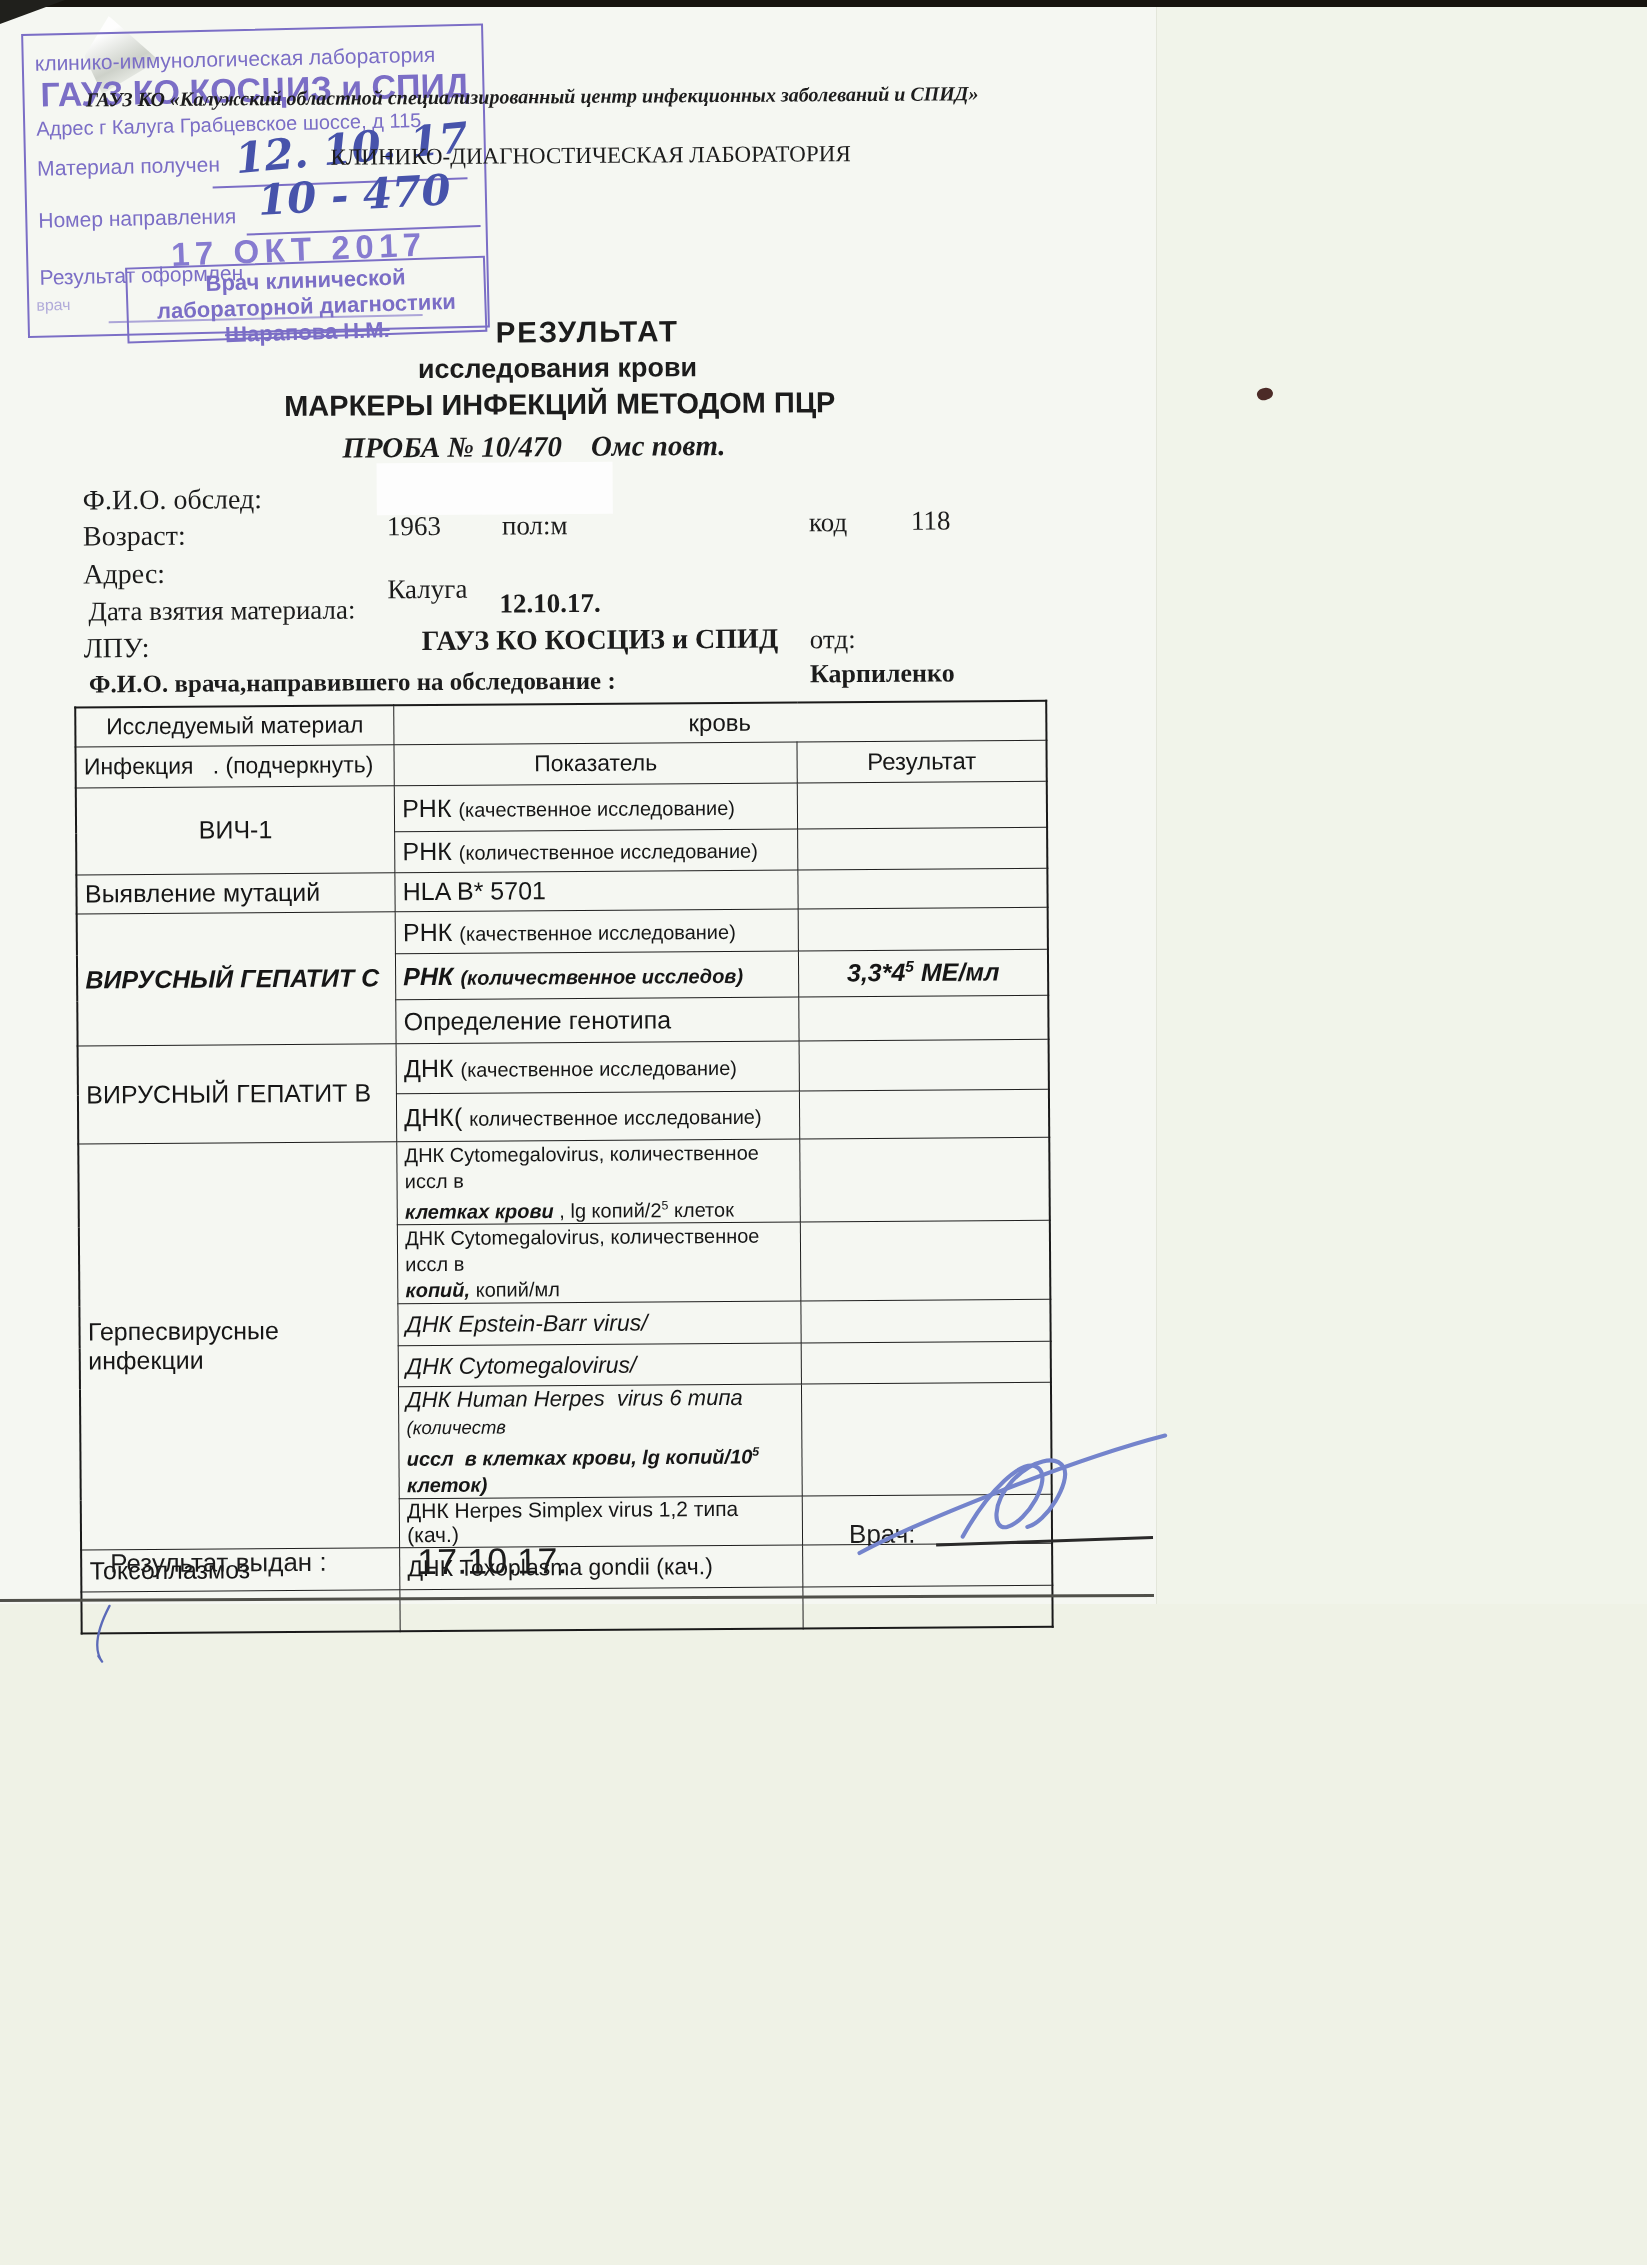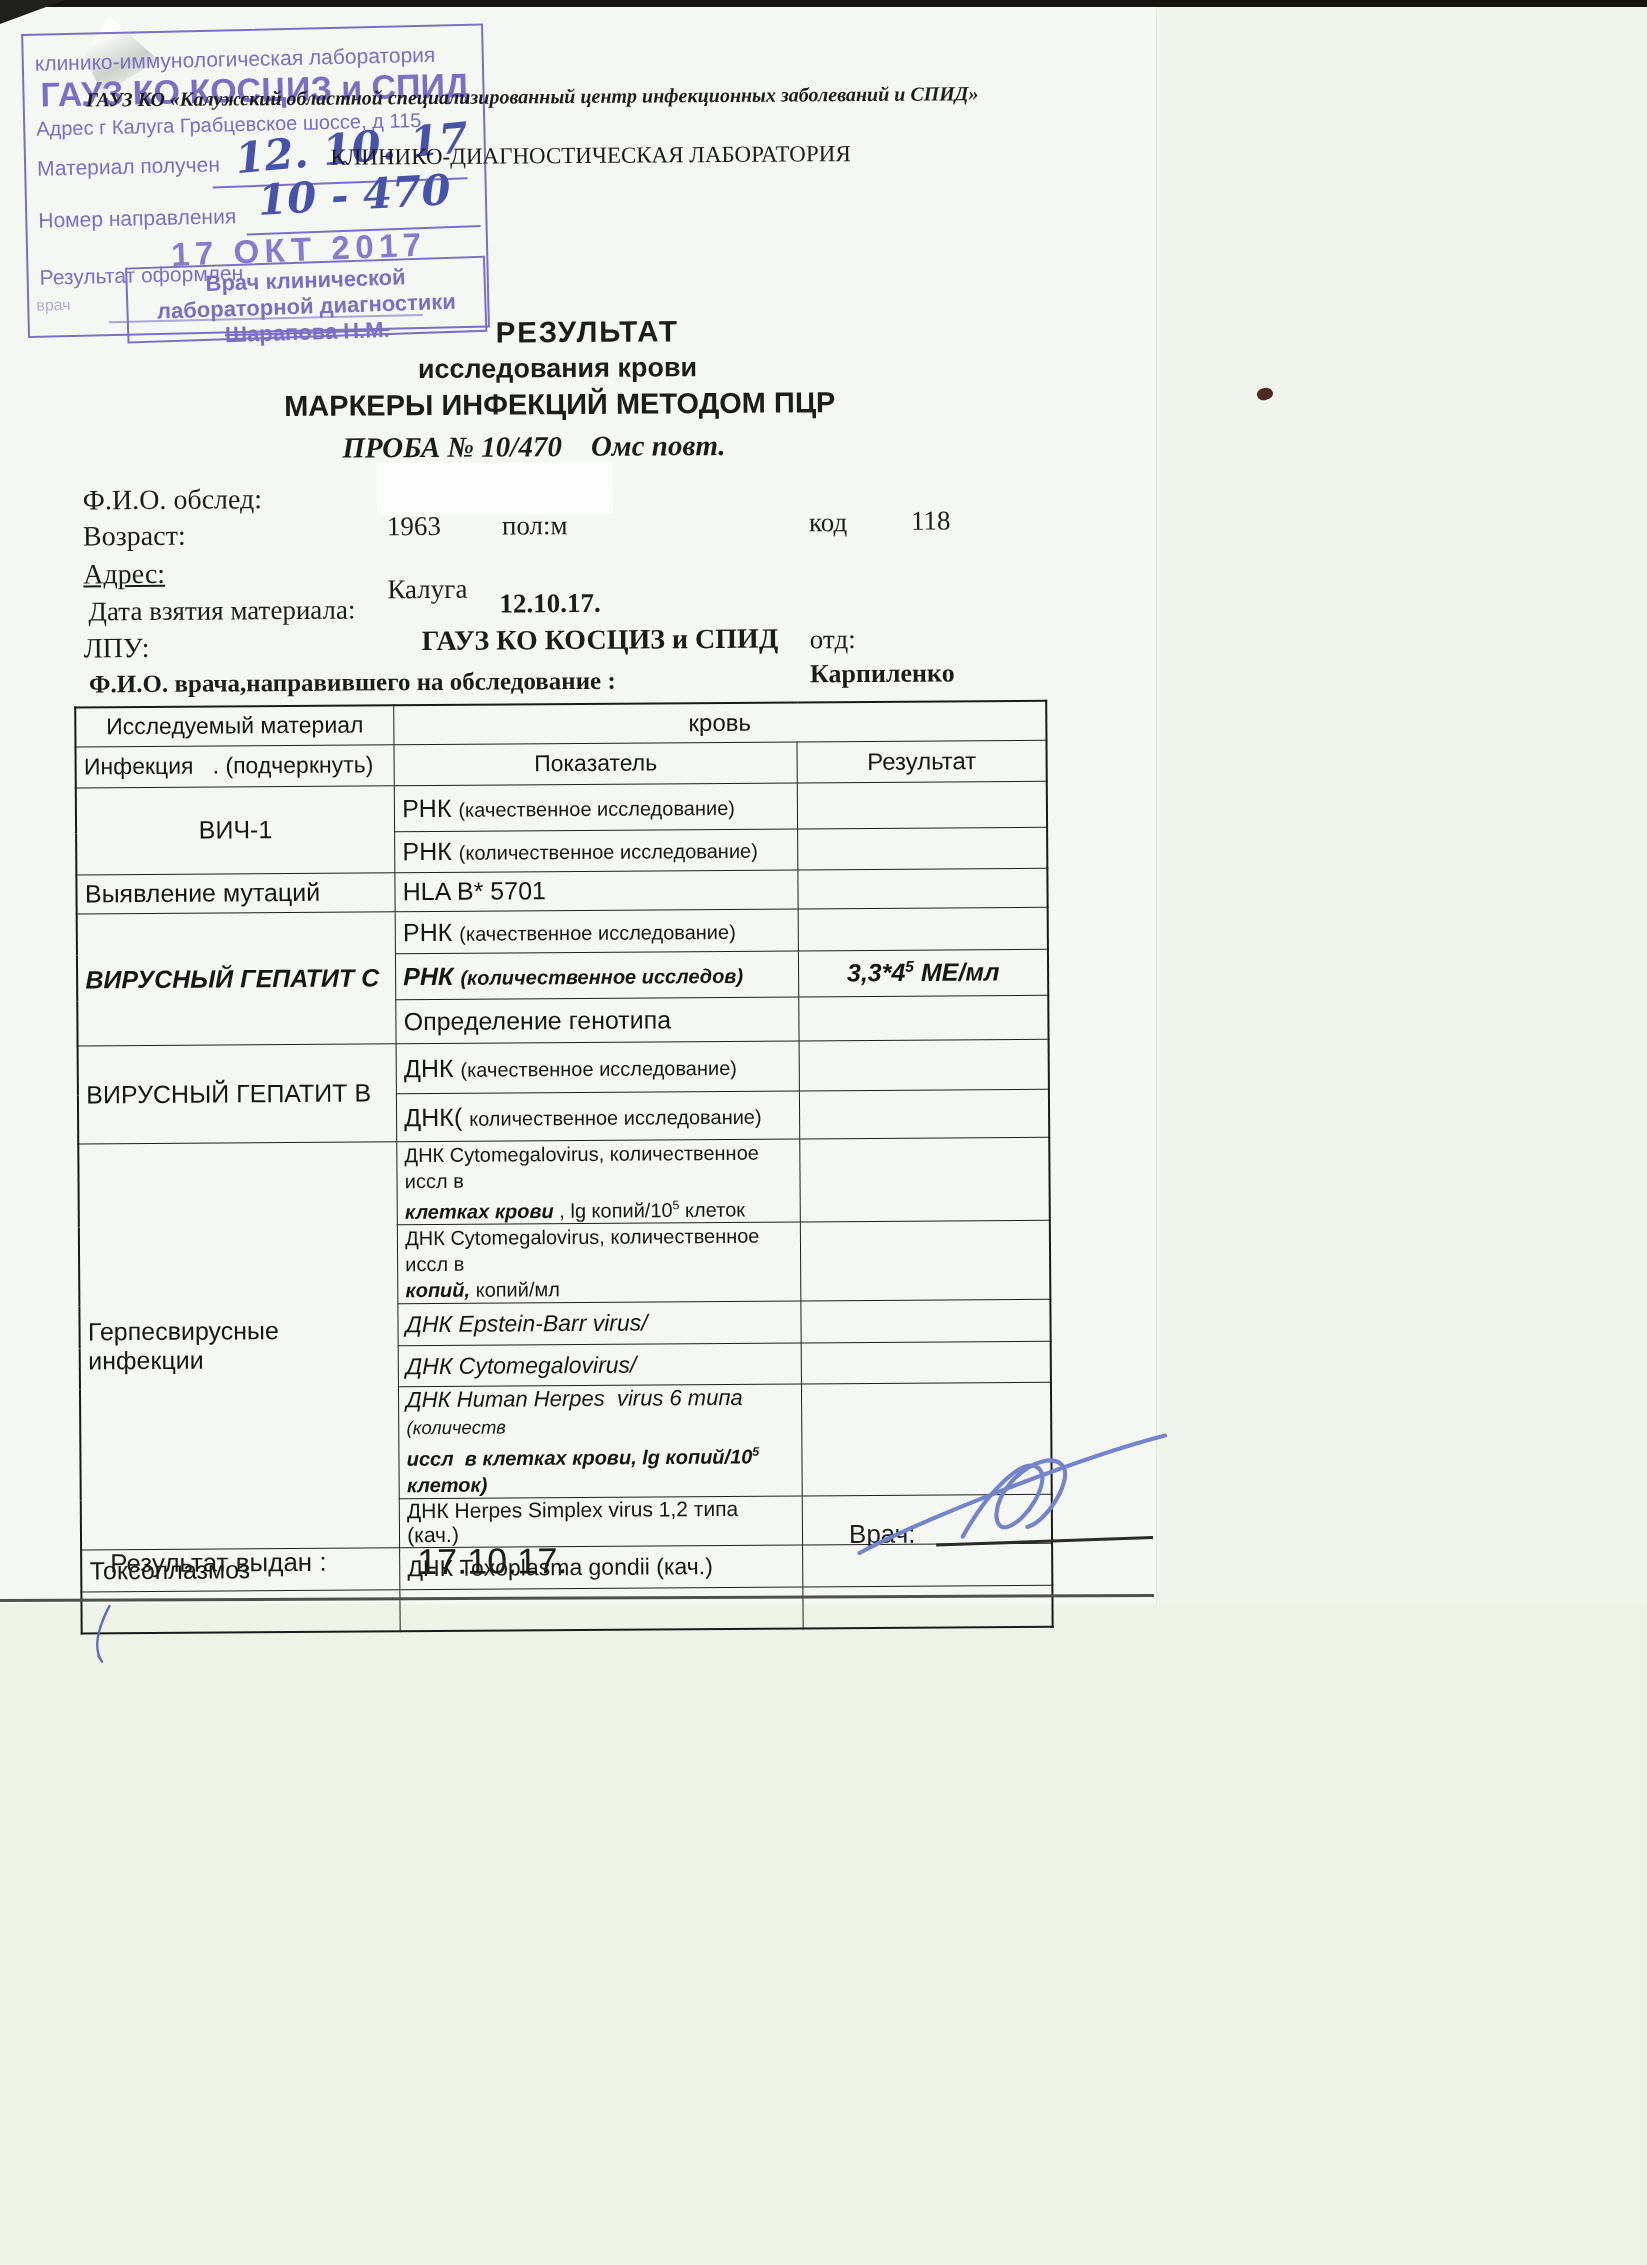--- a/index.html
+++ b/index.html
@@ -90,21 +90,21 @@
   <div class="abs black" style="left:284px;top:388px;font-size:29px;font-weight:bold;">МАРКЕРЫ ИНФЕКЦИЙ МЕТОДОМ ПЦР</div>
   <div class="abs serif black" style="left:342px;top:430px;font-size:29px;font-weight:bold;font-style:italic;">ПРОБА №  10/470 &nbsp;&nbsp; Омс повт.</div>
 
   <div class="abs serif black" style="left:82px;top:481px;font-size:28px;">Ф.И.О. обслед:</div>
   <div class="abs" style="left:376px;top:462px;width:236px;height:52px;background:#fdfdfd;"></div>
   <div class="abs serif black" style="left:82px;top:517px;font-size:28px;">Возраст:</div>
   <div class="abs serif black" style="left:386px;top:510px;font-size:27px;">1963</div>
   <div class="abs serif black" style="left:501px;top:510px;font-size:27px;">пол:м</div>
   <div class="abs serif black" style="left:808px;top:509px;font-size:27px;">код</div>
   <div class="abs serif black" style="left:910px;top:508px;font-size:27px;">118</div>
-  <div class="abs serif black" style="left:82px;top:555px;font-size:28px;text-decoration:underline;">Адрес:</div>
+  <div class="abs serif black" style="left:82px;top:555px;font-size:28px;">Адрес:</div>
   <div class="abs serif black" style="left:386px;top:573px;font-size:27px;">Калуга</div>
   <div class="abs serif black" style="left:87px;top:593px;font-size:27px;">Дата взятия материала:</div>
   <div class="abs serif black" style="left:498px;top:588px;font-size:27px;font-weight:bold;">12.10.17.</div>
   <div class="abs serif black" style="left:82px;top:629px;font-size:28px;">ЛПУ:</div>
   <div class="abs serif black" style="left:420px;top:624px;font-size:28px;font-weight:bold;">ГАУЗ КО КОСЦИЗ и СПИД</div>
   <div class="abs serif black" style="left:808px;top:626px;font-size:27px;">отд:</div>
   <div class="abs serif black" style="left:87px;top:667px;font-size:25px;font-weight:bold;">Ф.И.О. врача,направившего  на обследование :</div>
   <div class="abs serif black" style="left:808px;top:661px;font-size:26px;font-weight:bold;">Карпиленко</div>
 
   <table id="lab-table">
@@ -156,21 +156,21 @@
       <td></td>
     </tr>
     <tr style="height:48px">
       <td><span class="big">ДНК( </span><span class="paren">количественное исследование)</span></td>
       <td></td>
     </tr>
     <tr style="height:57px">
       <td class="grp" rowspan="6">Герпесвирусные инфекции</td>
       <td>
         <span class="small2">ДНК Cytomegalovirus, количественное иссл в</span>
-        <span class="small2"><span class="bi">клетках крови</span><span> , lg копий/10</span><sup class="sp">5</sup><span> клеток</span></span>
+        <span class="small2"><span class="bi">клетках крови</span><span> , lg копий/2</span><sup class="sp">5</sup><span> клеток</span></span>
       </td>
       <td></td>
     </tr>
     <tr style="height:55px">
       <td>
         <span class="small2">ДНК Cytomegalovirus, количественное иссл в</span>
         <span class="small2"><span class="bi">копий,</span><span>  копий/мл</span></span>
       </td>
       <td></td>
     </tr>

